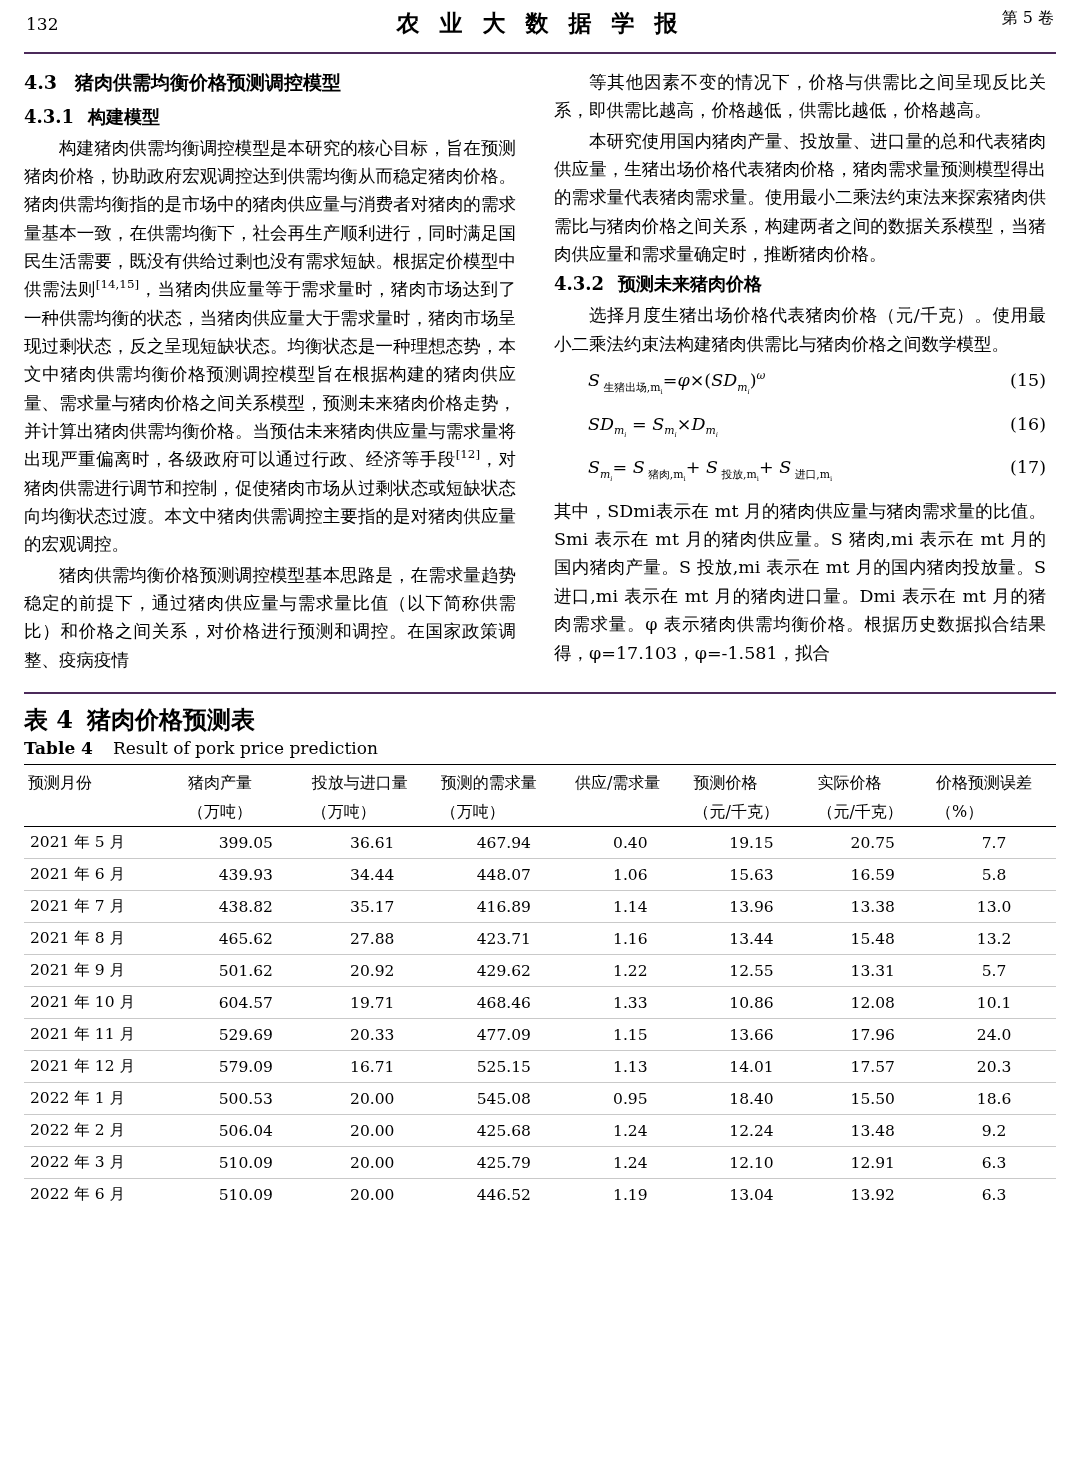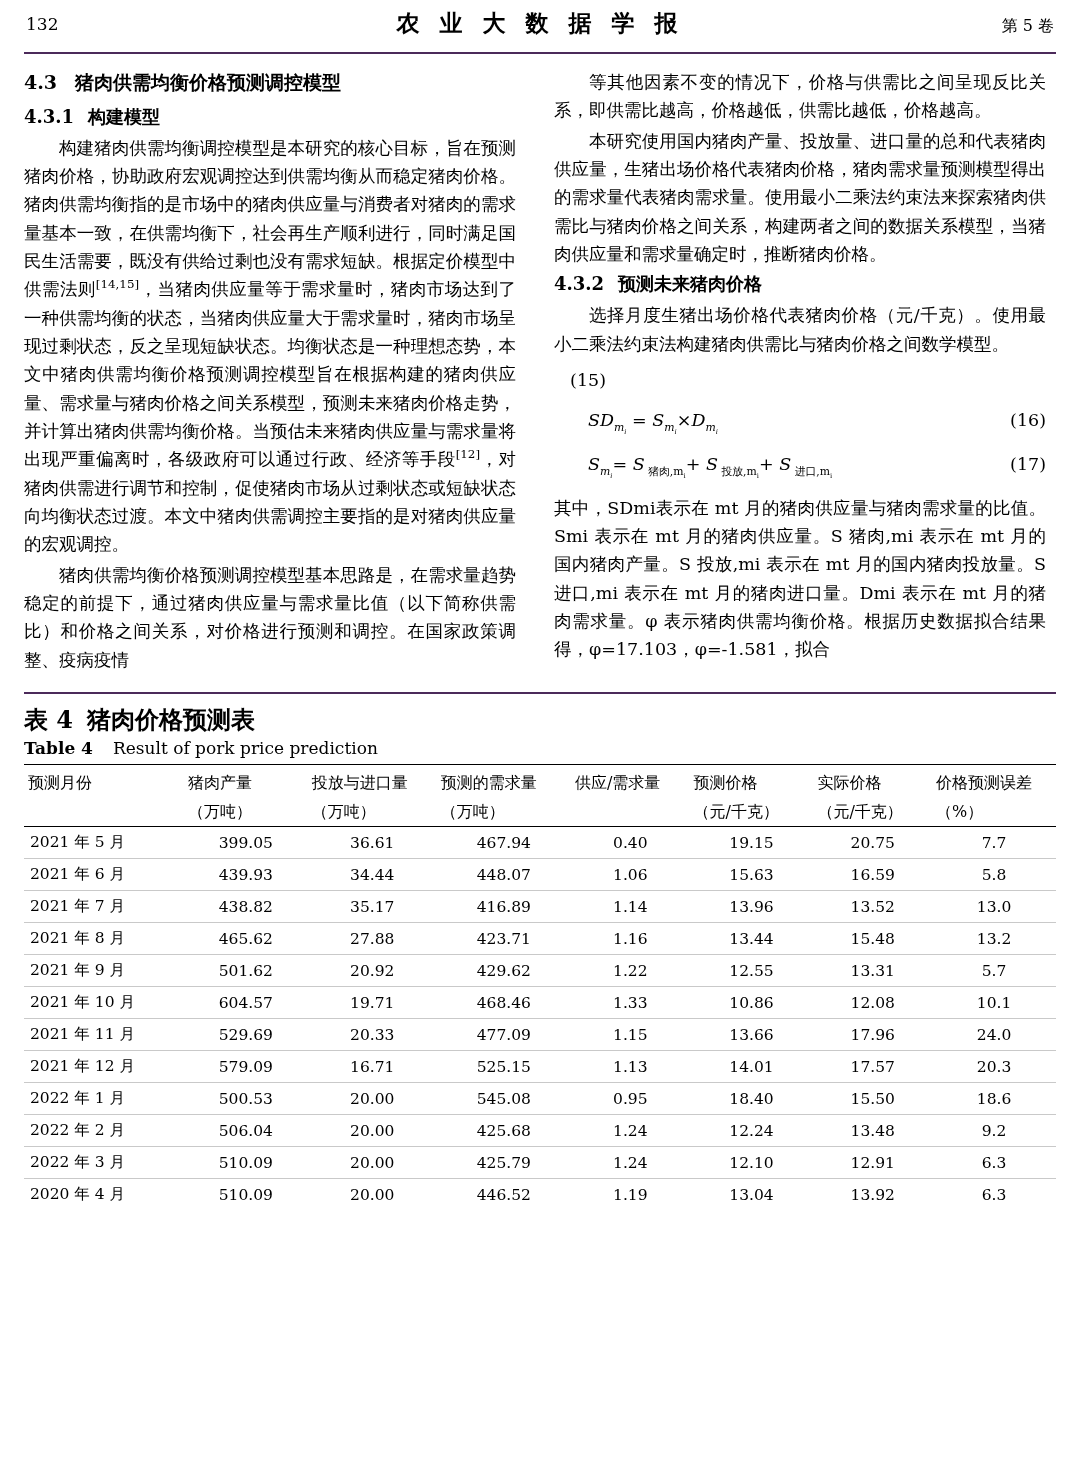--- a/index.html
+++ b/index.html
@@ -42,21 +42,21 @@
     top: 0;
     text-align: center;
     font-size: 23px;
     letter-spacing: 6px;
     font-weight: bold;
     font-family: "DejaVu Serif", "Liberation Serif", serif;
   }
   .runhead .folio-right {
     position: absolute;
     right: 2px;
-    top: 8px;
+    top: 0;
     font-size: 16px;
   }
 
   
   .body-cols {
     display: flex;
     margin: 14px 24px 0 24px;
     gap: 38px;
   }
   .col {
@@ -192,20 +192,23 @@
       <p class="para">等其他因素不变的情况下，价格与供需比之间呈现反比关系，即供需比越高，价格越低，供需比越低，价格越高。</p>
       <p class="para">本研究使用国内猪肉产量、投放量、进口量的总和代表猪肉供应量，生猪出场价格代表猪肉价格，猪肉需求量预测模型得出的需求量代表猪肉需求量。使用最小二乘法约束法来探索猪肉供需比与猪肉价格之间关系，构建两者之间的数据关系模型，当猪肉供应量和需求量确定时，推断猪肉价格。</p>
 
       <h4 class="subsec">
         <span class="num">4.3.2</span><span>预测未来猪肉价格</span>
       </h4>
       <p class="para">选择月度生猪出场价格代表猪肉价格（元/千克）。使用最小二乘法约束法构建猪肉供需比与猪肉价格之间数学模型。</p>
 
       <div class="eqs">
         <div class="eq">
+          <span class="eq-body">
+            <span class="it">S</span><span class="cnsub"> 生猪出场,m<span class="subsm">i</span></span>=<span class="it">φ</span>×(<span class="it">SD<span class="subsm">m<span class="subsm">i</span></span></span>)<span class="supsm it">ω</span>
+          </span>
           <span class="eq-num">(15)</span>
         </div>
         <div class="eq">
           <span class="eq-body">
             <span class="it">SD<span class="subsm">m<span class="subsm">i</span></span></span> = <span class="it">S<span class="subsm">m<span class="subsm">i</span></span></span>×<span class="it">D<span class="subsm">m<span class="subsm">i</span></span></span>
           </span>
           <span class="eq-num">(16)</span>
         </div>
         <div class="eq">
           <span class="eq-body">
@@ -281,21 +284,21 @@
           <td>16.59</td>
           <td>5.8</td>
         </tr>
         <tr>
           <td class="month">2021 年 7 月</td>
           <td>438.82</td>
           <td>35.17</td>
           <td>416.89</td>
           <td>1.14</td>
           <td>13.96</td>
-          <td>13.52</td>
+          <td>13.38</td>
           <td>13.0</td>
         </tr>
         <tr>
           <td class="month">2021 年 8 月</td>
           <td>465.62</td>
           <td>27.88</td>
           <td>423.71</td>
           <td>1.16</td>
           <td>13.44</td>
           <td>15.48</td>
@@ -365,21 +368,21 @@
           <td class="month">2022 年 3 月</td>
           <td>510.09</td>
           <td>20.00</td>
           <td>425.79</td>
           <td>1.24</td>
           <td>12.10</td>
           <td>12.91</td>
           <td>6.3</td>
         </tr>
         <tr>
-          <td class="month">2020 年 4 月</td>
+          <td class="month">2022 年 6 月</td>
           <td>510.09</td>
           <td>20.00</td>
           <td>446.52</td>
           <td>1.19</td>
           <td>13.04</td>
           <td>13.92</td>
           <td>6.3</td>
         </tr>
       </tbody>
     </table>

